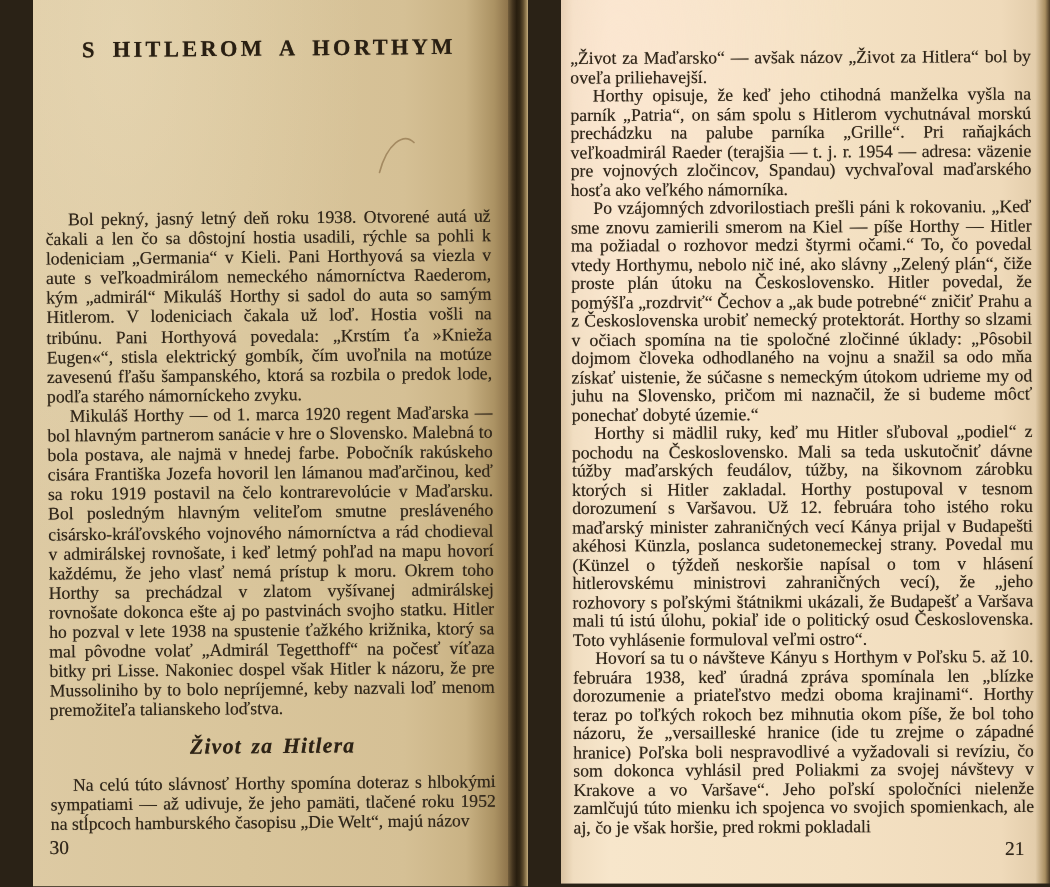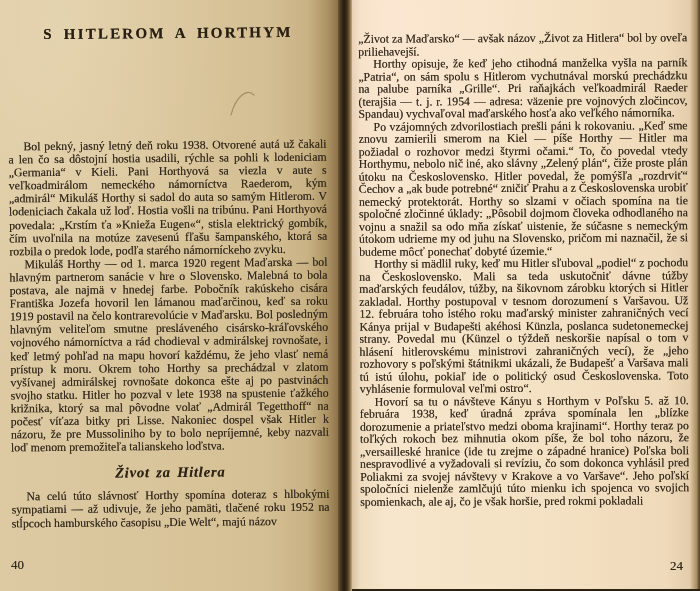--- a/index.html
+++ b/index.html
@@ -6,21 +6,21 @@
   body {
     width: 700px; height: 591px; overflow: hidden;
     background: #2a2216;
     font-family: "Liberation Serif", "DejaVu Serif", serif;
   }
   .spread {
     width: 700px; height: 591px;
     display: flex; flex-direction: row;
   }
   
-  .page { position: relative; box-sizing: border-box; }
+  .page { position: relative; box-sizing: border-box; margin-left: 22px; }
   .page-left {
     width: 338px; height: 591px;
     background:
       radial-gradient(ellipse at 18% 4%, rgba(255,245,220,0.25), transparent 45%),
       linear-gradient(90deg, #ddcaa3 0%, #d9c59b 45%, #d5c095 78%, #c9b284 91%, #ab9263 97%, #8d734a 100%);
     padding: 0 8px 0 9px;
   }
   .page-left .page-inner { transform: rotate(-0.5deg); transform-origin: 50% 40%; }
   .chapter-title {
     margin: 0; padding-top: 25px;
@@ -93,31 +93,31 @@
       <div class="page-body">
         <p class="para indent">Bol pekný, jasný letný deň roku 1938. Otvorené autá už čakali a len čo sa dôstojní hostia usadili, rýchle sa pohli k lodeniciam „Germania“ v Kieli. Pani Horthyová sa viezla v aute s veľkoadmirálom nemeckého námorníctva Raederom, kým „admirál“ Mikuláš Horthy si sadol do auta so samým Hitlerom. V lodeniciach čakala už loď. Hostia vošli na tribúnu. Pani Horthyová povedala: „Krstím ťa »Knieža Eugen«“, stisla elektrický gombík, čím uvoľnila na motúze zavesenú fľašu šampanského, ktorá sa rozbila o predok lode, podľa starého námorníckeho zvyku.</p>
         <p class="para indent">Mikuláš Horthy — od 1. marca 1920 regent Maďarska — bol hlavným partnerom sanácie v hre o Slovensko. Malebná to bola postava, ale najmä v hnedej farbe. Pobočník rakúskeho cisára Františka Jozefa hovoril len lámanou maďarčinou, keď sa roku 1919 postavil na čelo kontrarevolúcie v Maďarsku. Bol posledným hlavným veliteľom smutne presláveného cisársko-kráľovského vojnového námorníctva a rád chodieval v admirálskej rovnošate, i keď letmý pohľad na mapu hovorí každému, že jeho vlasť nemá prístup k moru. Okrem toho Horthy sa prechádzal v zlatom vyšívanej admirálskej rovnošate dokonca ešte aj po pastvinách svojho statku. Hitler ho pozval v lete 1938 na spustenie ťažkého križnika, ktorý sa mal pôvodne volať „Admirál Tegetthoff“ na počesť víťaza bitky pri Lisse. Nakoniec dospel však Hitler k názoru, že pre Mussoliniho by to bolo nepríjemné, keby nazvali loď menom premožiteľa talianskeho loďstva.</p>
         <h2 class="section-heading">Život za Hitlera</h2>
         <p class="para indent">Na celú túto slávnosť Horthy spomína doteraz s hlbokými sympatiami — až udivuje, že jeho pamäti, tlačené roku 1952 na stĺpcoch hamburského časopisu „Die Welt“, majú názov</p>
       </div>
     </div>
     <svg class="paper-mark" viewBox="0 0 28 32" xmlns="http://www.w3.org/2000/svg">
       <path d="M2 29 C7 10, 18 2, 25 9" stroke="#7d5f38" stroke-width="1.1" fill="none" stroke-linecap="round"></path>
     </svg>
-    <div class="page-number page-number-left">40</div>
+    <div class="page-number page-number-left">30</div>
   </div>
 
   <div class="gutter"></div>
 
   <div class="page page-right">
     <div class="page-inner">
       <div class="page-body">
         <p class="para">„Život za Maďarsko“ — avšak názov „Život za Hitlera“ bol by oveľa priliehavejší.</p>
         <p class="para indent">Horthy opisuje, že keď jeho ctihodná manželka vyšla na parník „Patria“, on sám spolu s Hitlerom vychutnával morskú prechádzku na palube parníka „Grille“. Pri raňajkách veľkoadmirál Raeder (terajšia — t. j. r. 1954 — adresa: väzenie pre vojnových zločincov, Spandau) vychvaľoval maďarského hosťa ako veľkého námorníka.</p>
         <p class="para indent">Po vzájomných zdvorilostiach prešli páni k rokovaniu. „Keď sme znovu zamierili smerom na Kiel — píše Horthy — Hitler ma požiadal o rozhovor medzi štyrmi očami.“ To, čo povedal vtedy Horthymu, nebolo nič iné, ako slávny „Zelený plán“, čiže proste plán útoku na Československo. Hitler povedal, že pomýšľa „rozdrviť“ Čechov a „ak bude potrebné“ zničiť Prahu a z Československa urobiť nemecký protektorát. Horthy so slzami v očiach spomína na tie spoločné zločinné úklady: „Pôsobil dojmom človeka odhodlaného na vojnu a snažil sa odo mňa získať uistenie, že súčasne s nemeckým útokom udrieme my od juhu na Slovensko, pričom mi naznačil, že si budeme môcť ponechať dobyté územie.“</p>
         <p class="para indent">Horthy si mädlil ruky, keď mu Hitler sľuboval „podiel“ z pochodu na Československo. Mali sa teda uskutočniť dávne túžby maďarských feudálov, túžby, na šikovnom zárobku ktorých si Hitler zakladal. Horthy postupoval v tesnom dorozumení s Varšavou. Už 12. februára toho istého roku maďarský minister zahraničných vecí Kánya prijal v Budapešti akéhosi Künzla, poslanca sudetonemeckej strany. Povedal mu (Künzel o týždeň neskoršie napísal o tom v hlásení hitlerovskému ministrovi zahraničných vecí), že „jeho rozhovory s poľskými štátnikmi ukázali, že Budapešť a Varšava mali tú istú úlohu, pokiaľ ide o politický osud Československa. Toto vyhlásenie formuloval veľmi ostro“.</p>
         <p class="para indent">Hovorí sa tu o návšteve Kányu s Horthym v Poľsku 5. až 10. februára 1938, keď úradná zpráva spomínala len „blízke dorozumenie a priateľstvo medzi oboma krajinami“. Horthy teraz po toľkých rokoch bez mihnutia okom píše, že bol toho názoru, že „versailleské hranice (ide tu zrejme o západné hranice) Poľska boli nespravodlivé a vyžadovali si revíziu, čo som dokonca vyhlásil pred Poliakmi za svojej návštevy v Krakove a vo Varšave“. Jeho poľskí spoločníci nielenže zamlčujú túto mienku ich spojenca vo svojich spomienkach, ale aj, čo je však horšie, pred rokmi pokladali</p>
       </div>
     </div>
-    <div class="page-number page-number-right">24</div>
+    <div class="page-number page-number-right">21</div>
   </div>
 
 </div>
 
 </body></html>

